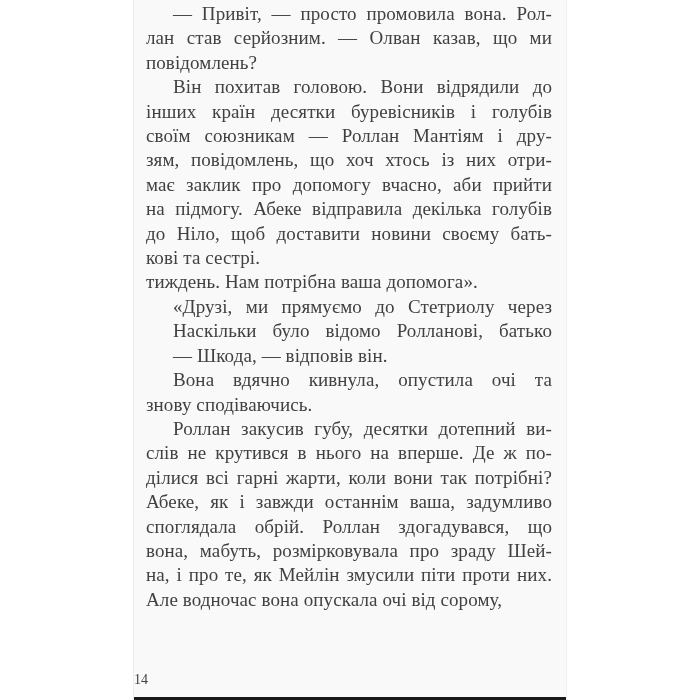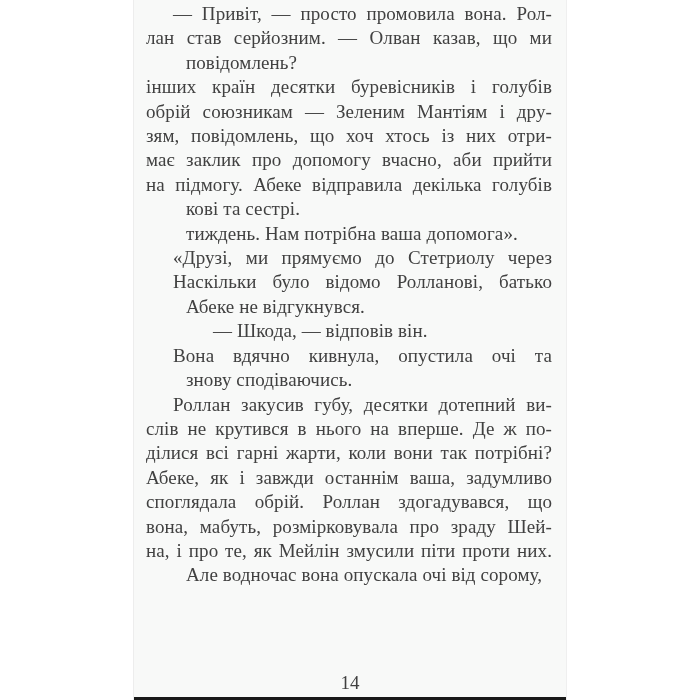--- a/index.html
+++ b/index.html
@@ -49,51 +49,51 @@
     text-align: justify;
     text-align-last: justify;
     white-space: normal;
     letter-spacing: 0.1px;
   }
   .line.first {
     text-indent: 27px;
   }
   .line.last {
     text-align-last: left;
-    margin-left: 40px;
   }
   .page-number {
     position: absolute;
     left: 0;
     width: 100%;
     top: 672px;
-    text-align: center;
-    font-size: 19px;
+    text-align: left;
+    font-size: 14px;
     color: #3f3f3f;
   }
 </style>
 </head>
 <body>
 
 <div class="scan-area">
   <div class="book-page">
     <div class="text-block">
         <div class="line first">— Привіт, — просто промовила вона. Рол-</div>
         <div class="line">лан став серйозним. — Олван казав, що ми</div>
         <div class="line last">повідомлень?</div>
+        <div class="line first">Він похитав головою. Вони відрядили до</div>
         <div class="line">інших країн десятки буревісників і голубів</div>
-        <div class="line">обрій союзникам — Зеленим Мантіям і дру-</div>
+        <div class="line">своїм союзникам — Роллан Мантіям і дру-</div>
         <div class="line">зям, повідомлень, що хоч хтось із них отри-</div>
         <div class="line">має заклик про допомогу вчасно, аби прийти</div>
         <div class="line">на підмогу. Абеке відправила декілька голубів</div>
+        <div class="line">до Ніло, щоб доставити новини своєму бать-</div>
         <div class="line last">кові та сестрі.</div>
         <div class="line last">тиждень. Нам потрібна ваша допомога».</div>
         <div class="line first">«Друзі, ми прямуємо до Стетриолу через</div>
         <div class="line first">Наскільки було відомо Ролланові, батько</div>
-        <div class="line last">Абеке не відгукнувся.</div>
         <div class="line first last">— Шкода, — відповів він.</div>
         <div class="line first">Вона вдячно кивнула, опустила очі та</div>
         <div class="line last">знову сподіваючись.</div>
         <div class="line first">Роллан закусив губу, десятки дотепний ви-</div>
         <div class="line">слів не крутився в нього на вперше. Де ж по-</div>
         <div class="line">ділися всі гарні жарти, коли вони так потрібні?</div>
         <div class="line">Абеке, як і завжди останнім ваша, задумливо</div>
         <div class="line">споглядала обрій. Роллан здогадувався, що</div>
         <div class="line">вона, мабуть, розмірковувала про зраду Шей-</div>
         <div class="line">на, і про те, як Мейлін змусили піти проти них.</div>

